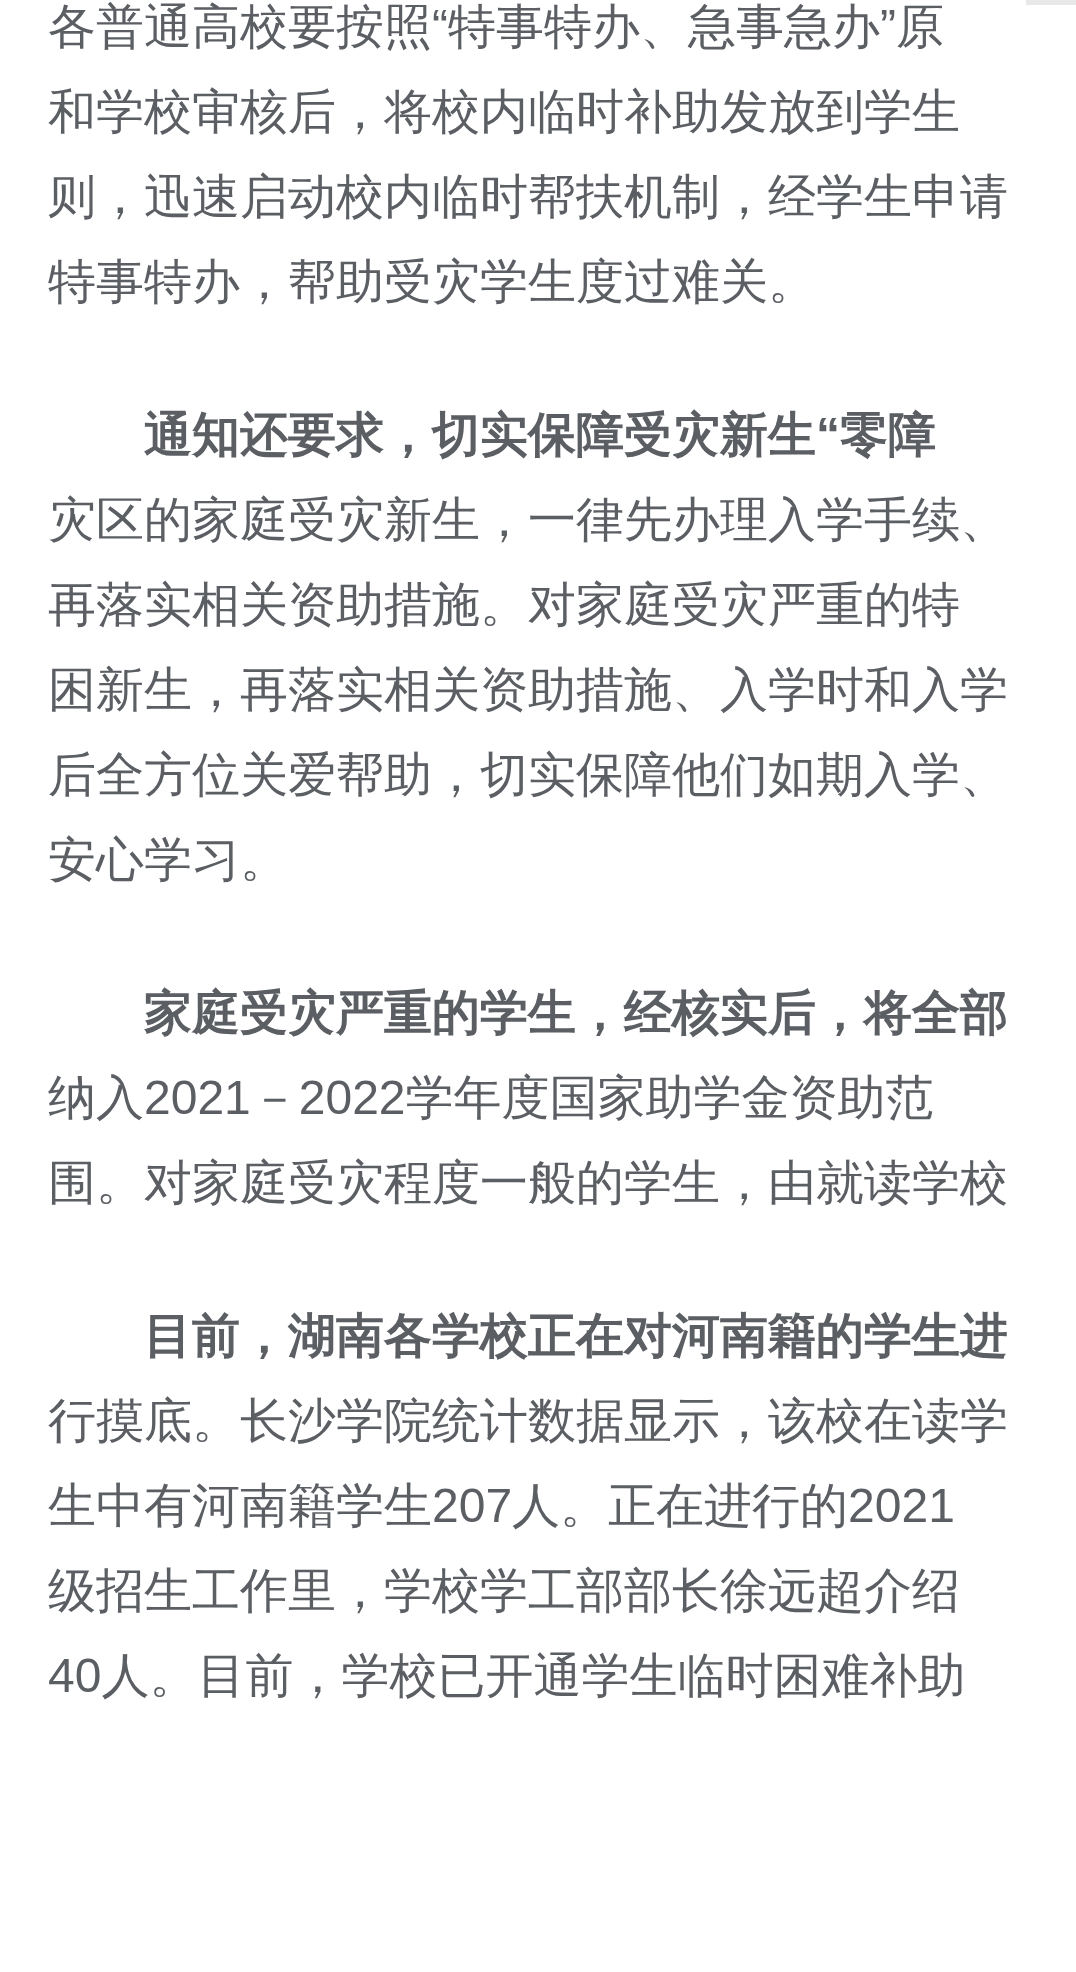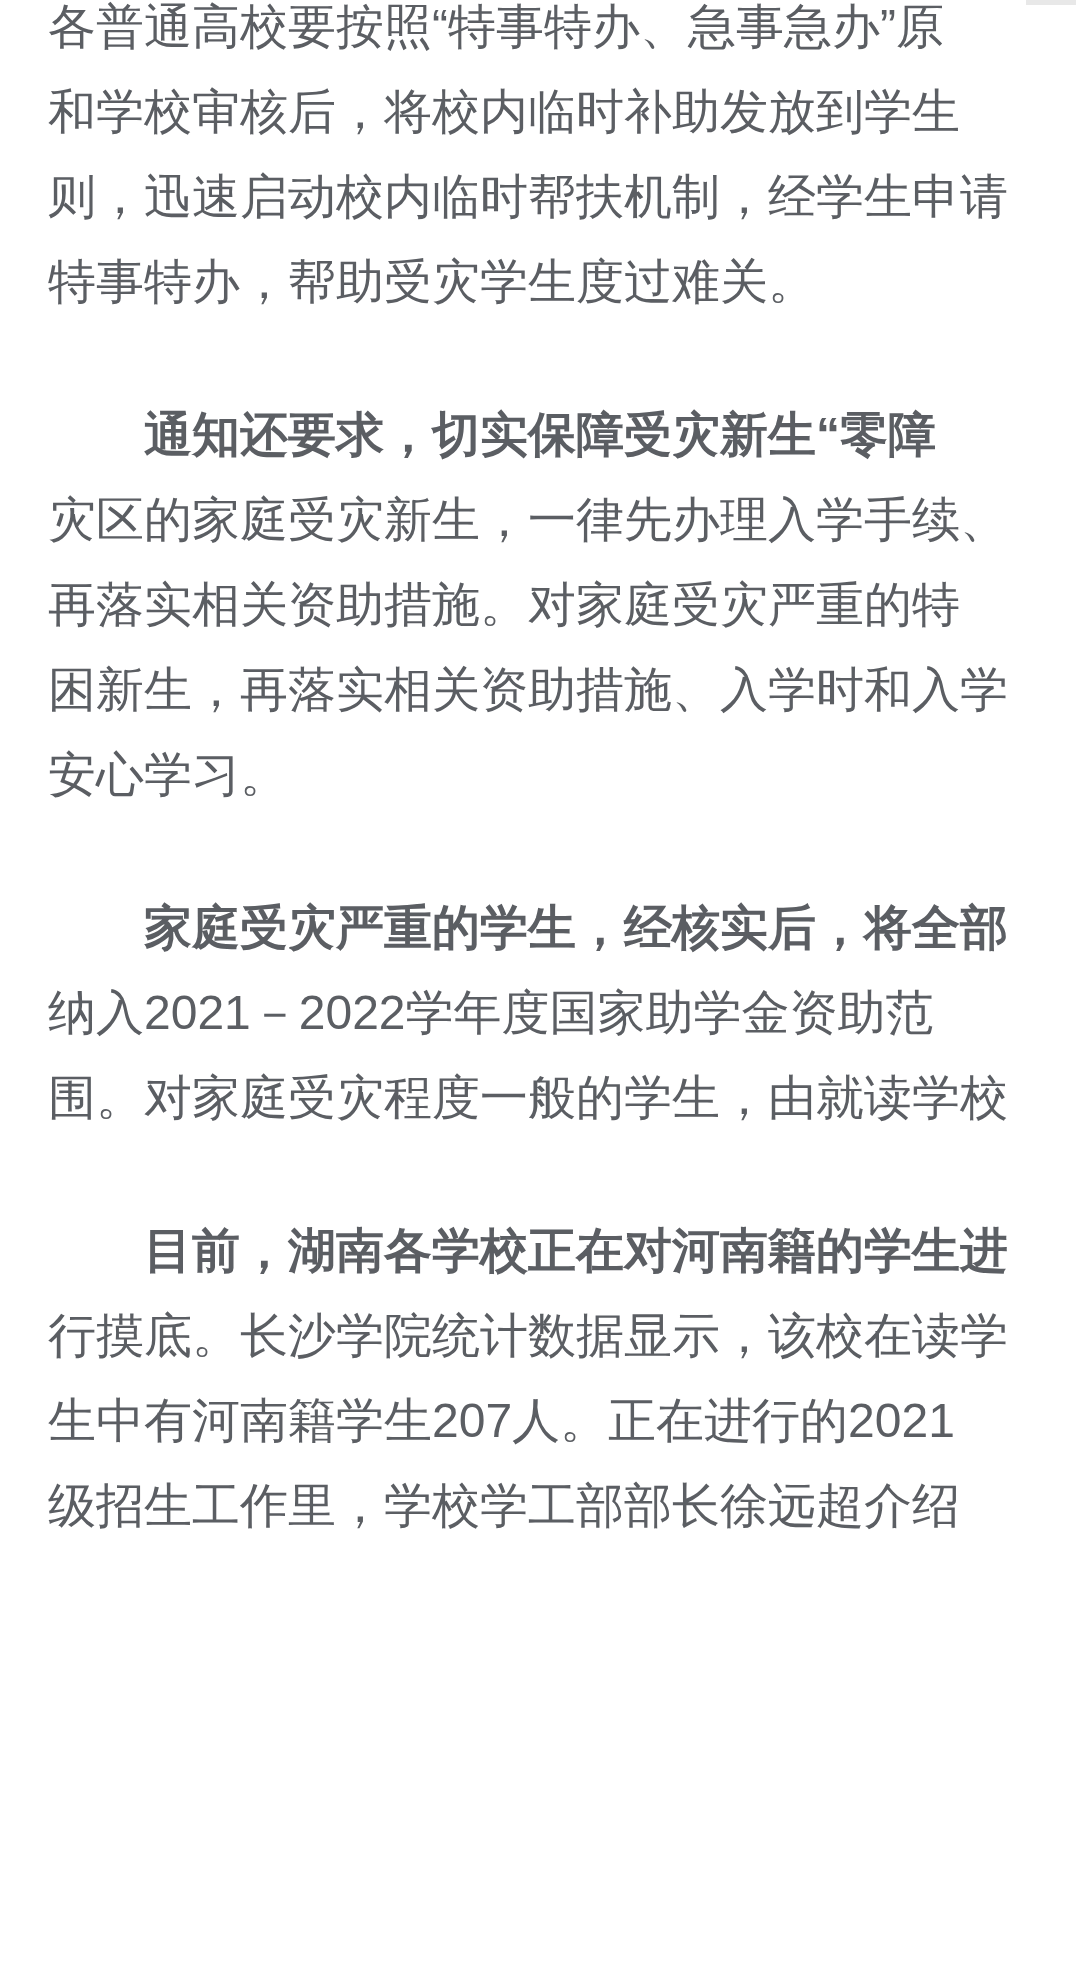--- a/index.html
+++ b/index.html
@@ -59,29 +59,31 @@
     <div class="line">和学校审核后，将校内临时补助发放到学生</div>
     <div class="line">则，迅速启动校内临时帮扶机制，经学生申请</div>
     <div class="line">特事特办，帮助受灾学生度过难关。</div>
   </div>
 
   <div class="para indented">
     <div class="line">通知还要求，切实保障受灾新生“零障</div>
     <div class="line">灾区的家庭受灾新生，一律先办理入学手续、</div>
     <div class="line">再落实相关资助措施。对家庭受灾严重的特</div>
     <div class="line">困新生，再落实相关资助措施、入学时和入学</div>
+    <div class="line">后全方位关爱帮助，切实保障他们如期入学、</div>
     <div class="line">安心学习。</div>
   </div>
 
   <div class="para indented">
     <div class="line">家庭受灾严重的学生，经核实后，将全部</div>
     <div class="line">纳入2021－2022学年度国家助学金资助范</div>
     <div class="line">围。对家庭受灾程度一般的学生，由就读学校</div>
   </div>
 
   <div class="para indented">
     <div class="line">目前，湖南各学校正在对河南籍的学生进</div>
     <div class="line">行摸底。长沙学院统计数据显示，该校在读学</div>
     <div class="line">生中有河南籍学生207人。正在进行的2021</div>
     <div class="line">级招生工作里，学校学工部部长徐远超介绍</div>
+    <div class="line">40人。目前，学校已开通学生临时困难补助</div>
   </div>
 
 </div>
 
 </body></html>

